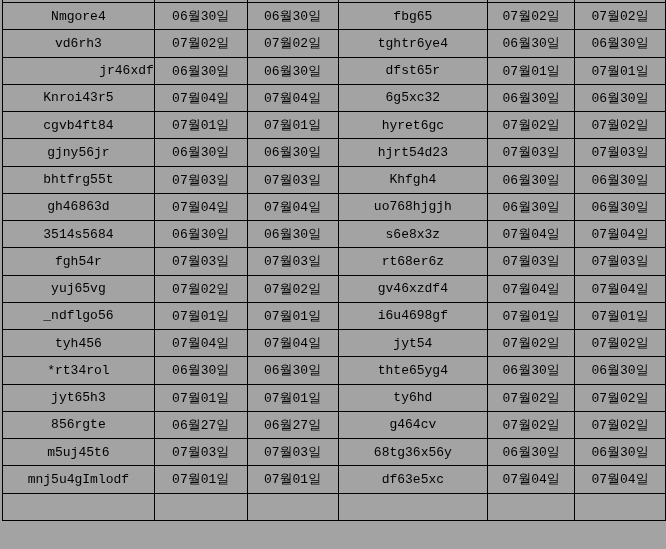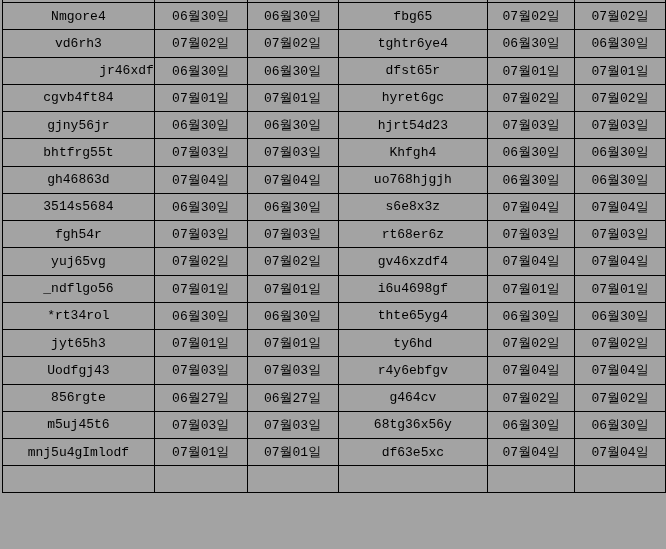--- a/index.html
+++ b/index.html
@@ -73,20 +73,28 @@
         </tr>
         <tr>
           <td style="border-color: rgb(0, 0, 0); color: rgb(0, 0, 0); text-align: right;">jr46xdf</td>
           <td style="border-color: rgb(0, 0, 0); color: rgb(0, 0, 0);">06월30일</td>
           <td style="border-color: rgb(0, 0, 0); color: rgb(0, 0, 0);">06월30일</td>
           <td style="border-color: rgb(0, 0, 0); color: rgb(0, 0, 0);">dfst65r</td>
           <td style="border-color: rgb(0, 0, 0); color: rgb(0, 0, 0);">07월01일</td>
           <td style="border-color: rgb(0, 0, 0); color: rgb(0, 0, 0);">07월01일</td>
         </tr>
         <tr>
+          <td style="border-color: rgb(0, 0, 0); color: rgb(0, 0, 0);">Knroi43r5</td>
+          <td style="border-color: rgb(0, 0, 0); color: rgb(0, 0, 0);">07월04일</td>
+          <td style="border-color: rgb(0, 0, 0); color: rgb(0, 0, 0);">07월04일</td>
+          <td style="border-color: rgb(0, 0, 0); color: rgb(0, 0, 0);">6g5xc32</td>
+          <td style="border-color: rgb(0, 0, 0); color: rgb(0, 0, 0);">06월30일</td>
+          <td style="border-color: rgb(0, 0, 0); color: rgb(0, 0, 0);">06월30일</td>
+        </tr>
+        <tr>
           <td style="border-color: rgb(0, 0, 0); color: rgb(0, 0, 0); text-align: center;">cgvb4ft84</td>
           <td style="border-color: rgb(0, 0, 0); color: rgb(0, 0, 0);">07월01일</td>
           <td style="border-color: rgb(0, 0, 0); color: rgb(0, 0, 0);">07월01일</td>
           <td style="border-color: rgb(0, 0, 0); color: rgb(0, 0, 0);">hyret6gc</td>
           <td style="border-color: rgb(0, 0, 0); color: rgb(0, 0, 0);">07월02일</td>
           <td style="border-color: rgb(0, 0, 0); color: rgb(0, 0, 0);">07월02일</td>
         </tr>
         <tr>
           <td style="border-color: rgb(0, 0, 0); color: rgb(0, 0, 0);">gjny56jr</td>
           <td style="border-color: rgb(0, 0, 0); color: rgb(0, 0, 0);">06월30일</td>
@@ -137,42 +145,42 @@
         </tr>
         <tr>
           <td style="border-color: rgb(0, 0, 0); color: rgb(0, 0, 0);">_ndflgo56</td>
           <td style="border-color: rgb(0, 0, 0); color: rgb(0, 0, 0);">07월01일</td>
           <td style="border-color: rgb(0, 0, 0); color: rgb(0, 0, 0);">07월01일</td>
           <td style="border-color: rgb(0, 0, 0); color: rgb(0, 0, 0);">i6u4698gf</td>
           <td style="border-color: rgb(0, 0, 0); color: rgb(0, 0, 0);">07월01일</td>
           <td style="border-color: rgb(0, 0, 0); color: rgb(0, 0, 0);">07월01일</td>
         </tr>
         <tr>
+          <td style="border-color: rgb(0, 0, 0); color: rgb(0, 0, 0);">tyh456</td>
+          <td style="border-color: rgb(0, 0, 0); color: rgb(0, 0, 0);">07월04일</td>
+          <td style="border-color: rgb(0, 0, 0); color: rgb(0, 0, 0);">07월04일</td>
+          <td style="border-color: rgb(0, 0, 0); color: rgb(0, 0, 0);">jyt54</td>
+          <td style="border-color: rgb(0, 0, 0); color: rgb(0, 0, 0);">07월02일</td>
+          <td style="border-color: rgb(0, 0, 0); color: rgb(0, 0, 0);">07월02일</td>
+        </tr>
+        <tr>
           <td style="border-color: rgb(0, 0, 0); color: rgb(0, 0, 0);">*rt34rol</td>
           <td style="border-color: rgb(0, 0, 0); color: rgb(0, 0, 0);">06월30일</td>
           <td style="border-color: rgb(0, 0, 0); color: rgb(0, 0, 0);">06월30일</td>
           <td style="border-color: rgb(0, 0, 0); color: rgb(0, 0, 0);">thte65yg4</td>
           <td style="border-color: rgb(0, 0, 0); color: rgb(0, 0, 0);">06월30일</td>
           <td style="border-color: rgb(0, 0, 0); color: rgb(0, 0, 0);">06월30일</td>
         </tr>
         <tr>
           <td style="border-color: rgb(0, 0, 0); color: rgb(0, 0, 0); margin-top: 48px;">jyt65h3</td>
           <td style="border-color: rgb(0, 0, 0); color: rgb(0, 0, 0);">07월01일</td>
           <td style="border-color: rgb(0, 0, 0); color: rgb(0, 0, 0);">07월01일</td>
           <td style="border-color: rgb(0, 0, 0); color: rgb(0, 0, 0);">ty6hd</td>
           <td style="border-color: rgb(0, 0, 0); color: rgb(0, 0, 0);">07월02일</td>
           <td style="border-color: rgb(0, 0, 0); color: rgb(0, 0, 0);">07월02일</td>
-        </tr>
-        <tr>
-          <td style="border-color: rgb(0, 0, 0); color: rgb(0, 0, 0);">Uodfgj43</td>
-          <td style="border-color: rgb(0, 0, 0); color: rgb(0, 0, 0);">07월03일</td>
-          <td style="border-color: rgb(0, 0, 0); color: rgb(0, 0, 0);">07월03일</td>
-          <td style="border-color: rgb(0, 0, 0); color: rgb(0, 0, 0);">r4y6ebfgv</td>
-          <td style="border-color: rgb(0, 0, 0); color: rgb(0, 0, 0);">07월04일</td>
-          <td style="border-color: rgb(0, 0, 0); color: rgb(0, 0, 0);">07월04일</td>
         </tr>
         <tr>
           <td style="border-color: rgb(0, 0, 0); color: rgb(0, 0, 0);">856rgte</td>
           <td style="border-color: rgb(0, 0, 0); color: rgb(0, 0, 0);">06월27일</td>
           <td style="border-color: rgb(0, 0, 0); color: rgb(0, 0, 0);">06월27일</td>
           <td style="border-color: rgb(0, 0, 0); color: rgb(0, 0, 0);">g464cv</td>
           <td style="border-color: rgb(0, 0, 0); color: rgb(0, 0, 0);">07월02일</td>
           <td style="border-color: rgb(0, 0, 0); color: rgb(0, 0, 0);">07월02일</td>
         </tr>
         <tr>

